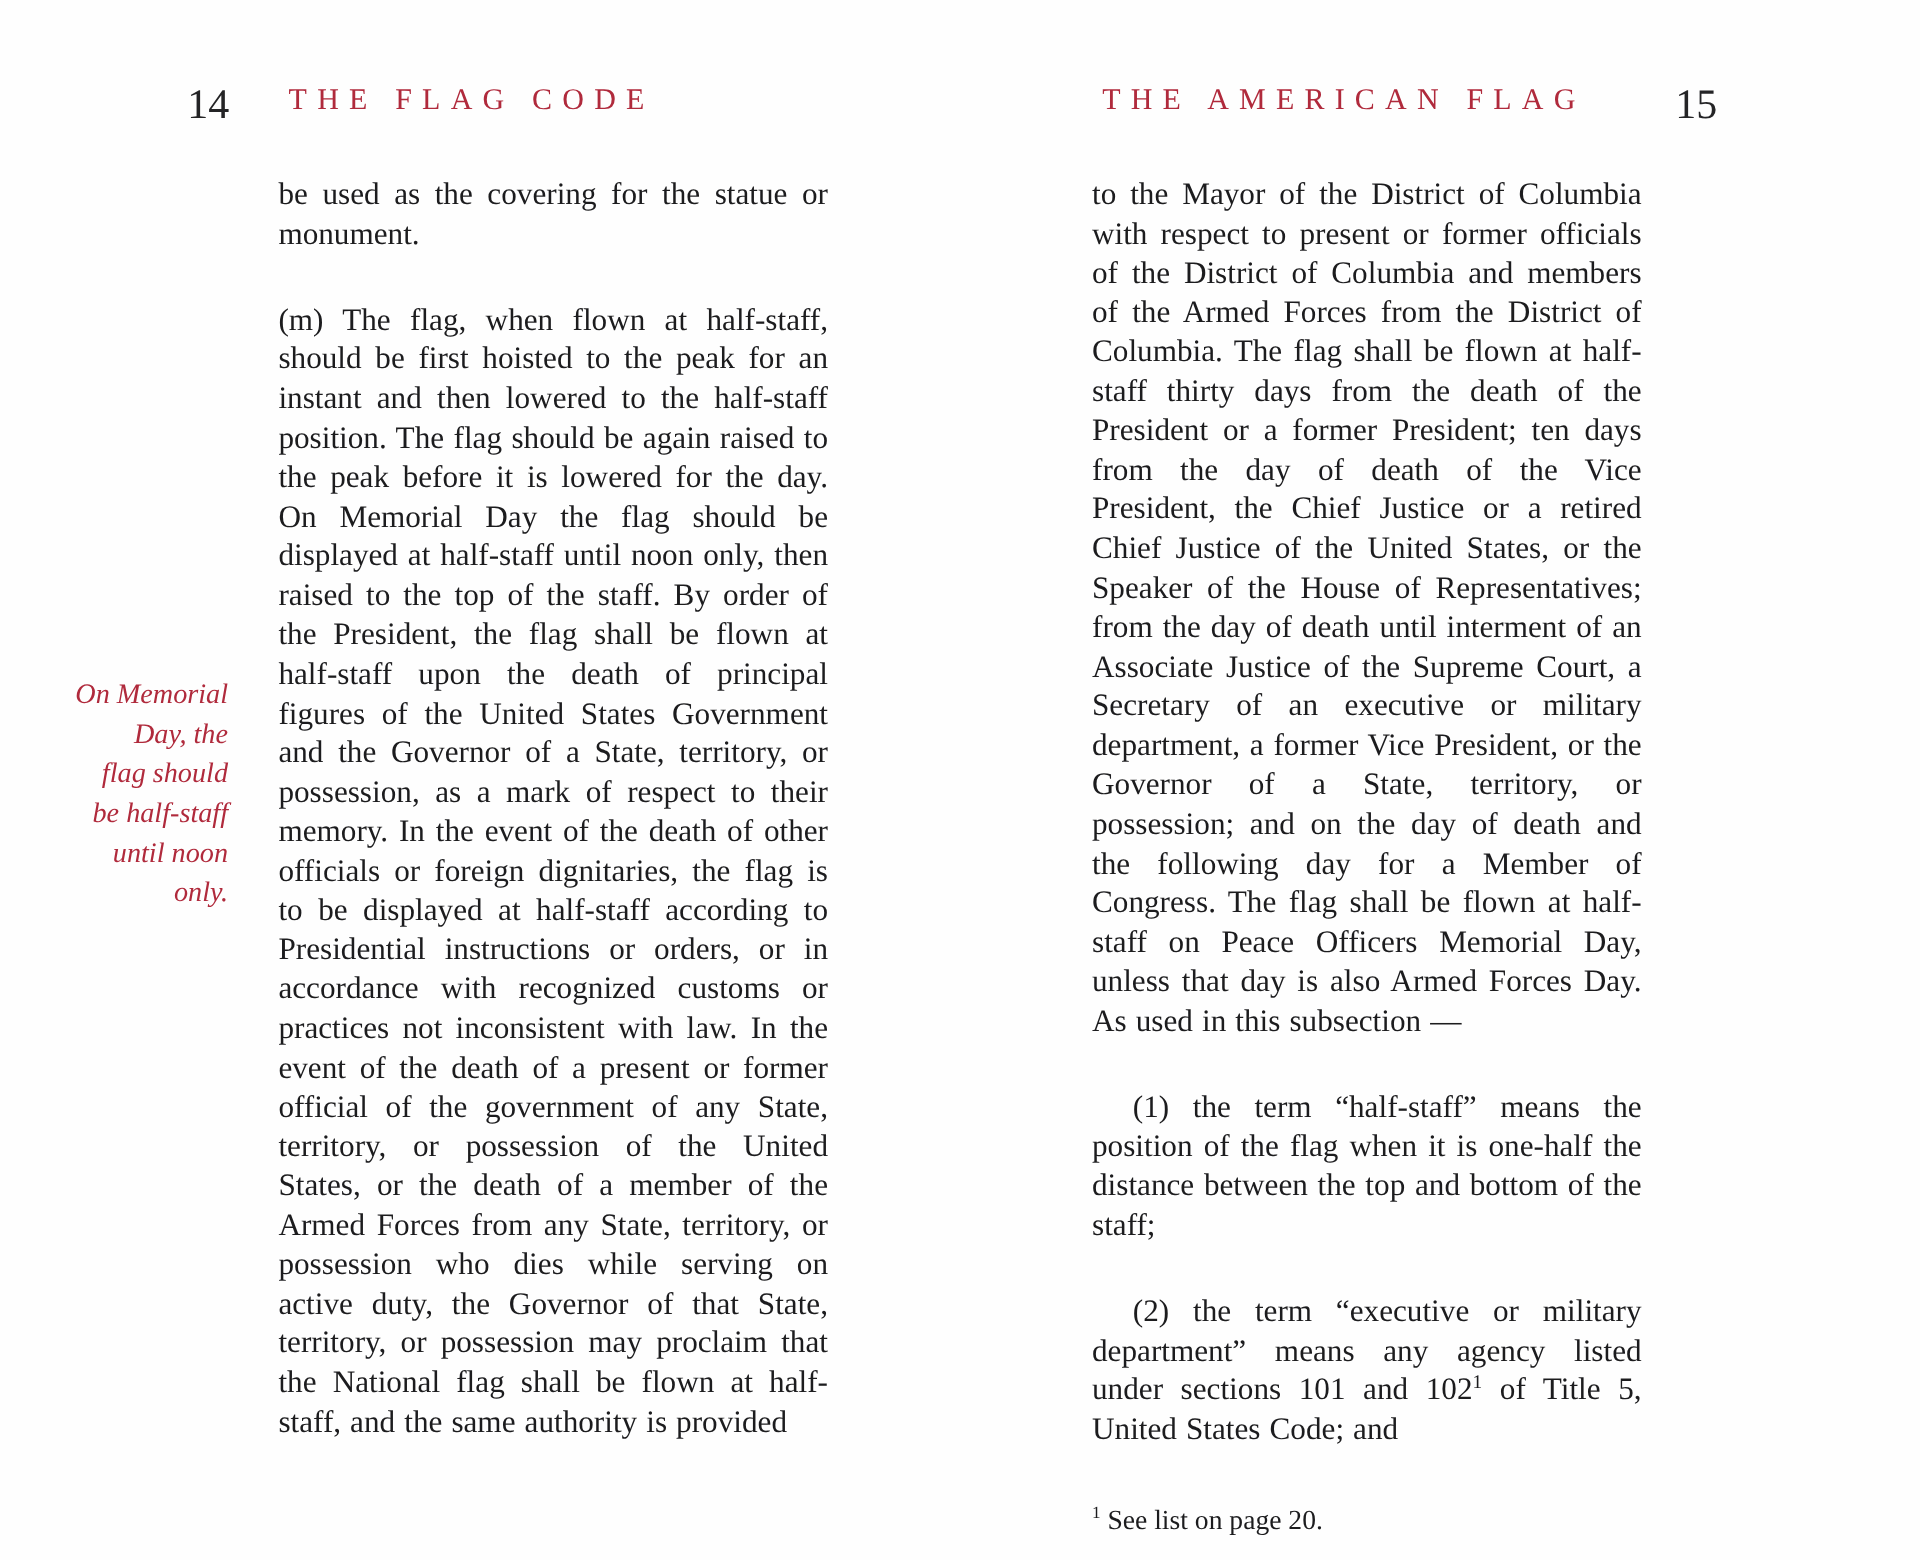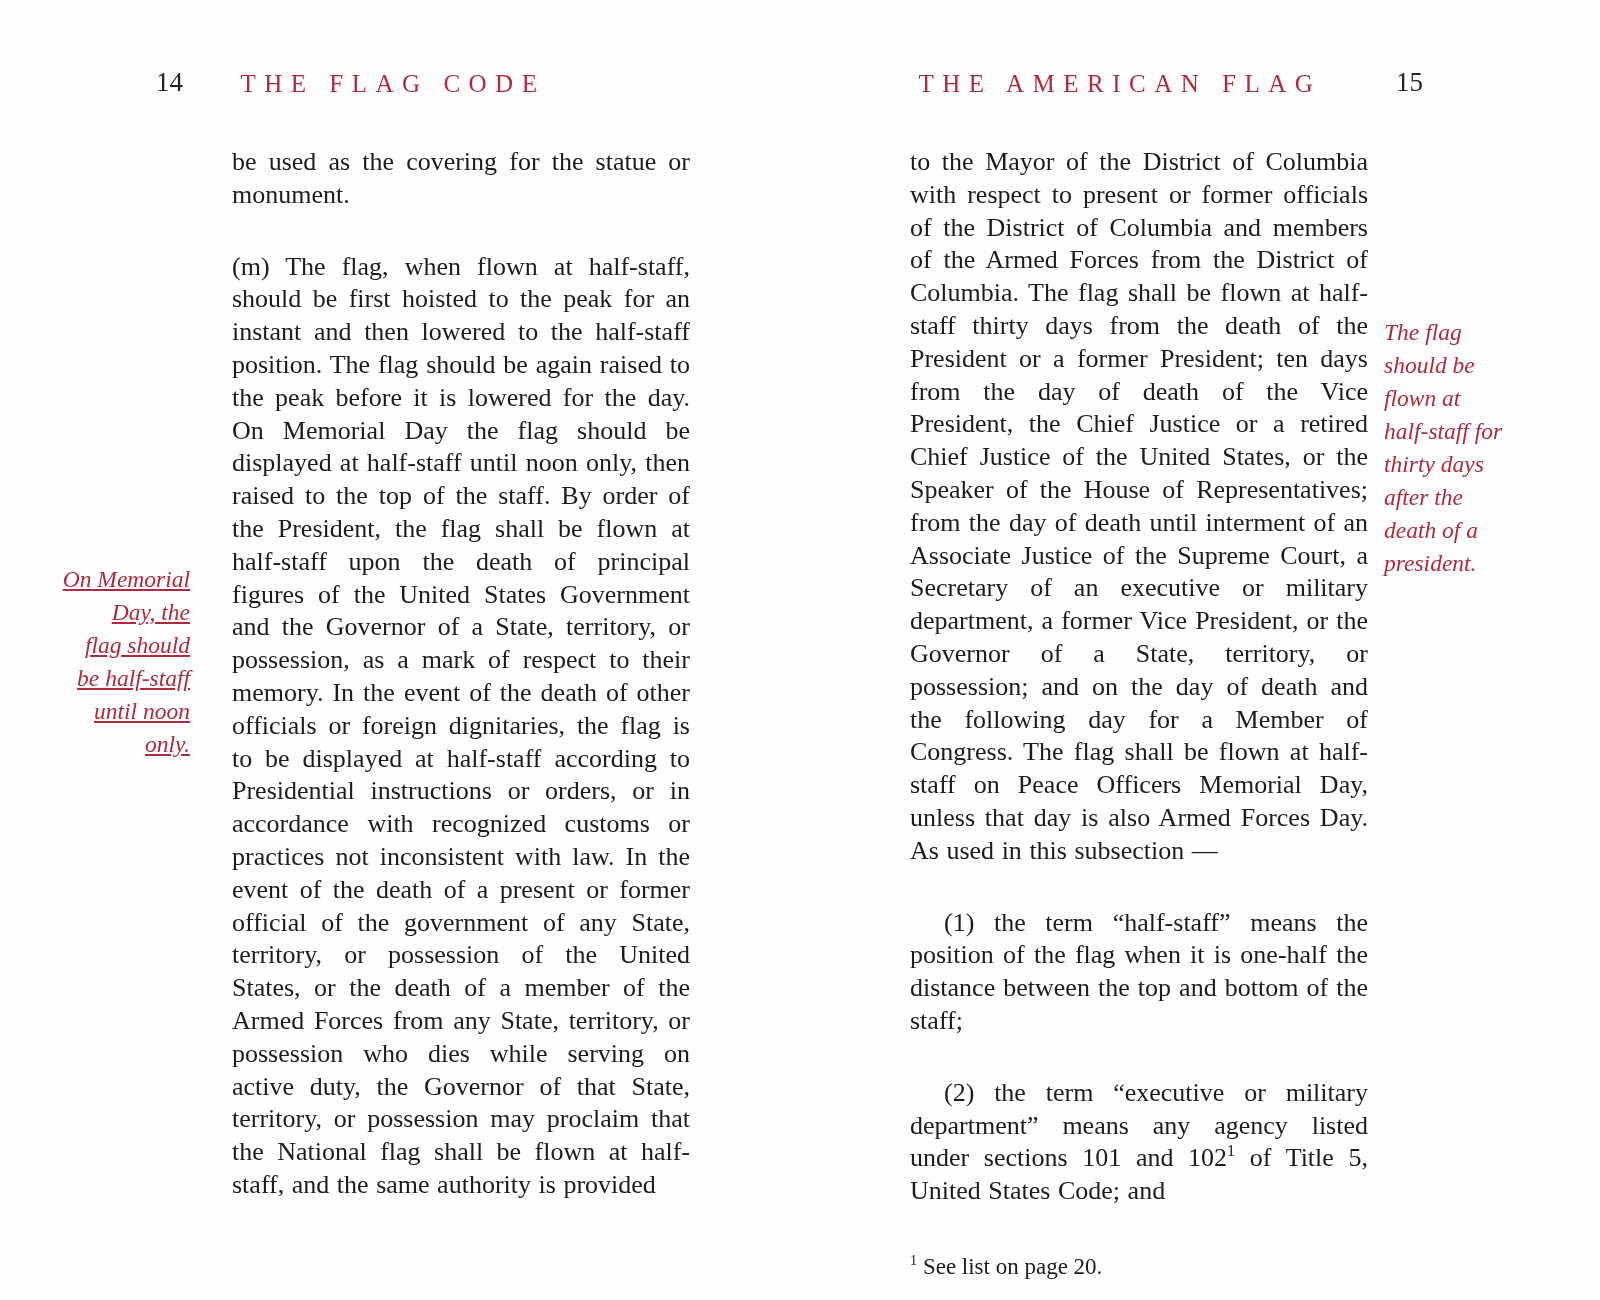--- a/index.html
+++ b/index.html
@@ -31,21 +31,21 @@
     text-indent: 0.34em;
     color: var(--accent);
     white-space: nowrap;
   }
   .head-left  { left: 232px; }
   .head-right { left: 910px; }
   
   .folio {
     position: absolute;
     top: 67px;
-    font-size: 27px;
+    font-size: 35px;
     color: #242426;
   }
   .folio-left  { left: 156px; }
   .folio-right { left: 1396px; }
   
   .body-col {
     position: absolute;
     top: 146px;
     width: 458px;
   }
@@ -79,21 +79,20 @@
     font-size: 23.5px;
     line-height: 33px;
     color: var(--accent);
     white-space: pre-line;
   }
   .note-left {
     left: 28px;
     top: 563px;
     width: 162px;
     text-align: right;
-    text-decoration: underline;
   }
   .note-right {
     left: 1384px;
     top: 316px;
     width: 185px;
     text-align: left;
   }
 </style>
 </head>
 <body>
@@ -113,28 +112,20 @@
 
   <div class="body-col body-left">
     <p>be used as the covering for the statue or monument.</p>
     <p class="p-block">(m) The flag, when flown at half-staff, should be first hoisted to the peak for an instant and then lowered to the half-staff position. The flag should be again raised to the peak before it is lowered for the day. On Memorial Day the flag should be displayed at half-staff until noon only, then raised to the top of the staff. By order of the President, the flag shall be flown at half-staff upon the death of principal figures of the United States Government and the Governor of a State, territory, or possession, as a mark of respect to their memory. In the event of the death of other officials or foreign dignitaries, the flag is to be displayed at half-staff according to Presidential instructions or orders, or in accordance with recognized customs or practices not inconsistent with law. In the event of the death of a present or former official of the government of any State, territory, or possession of the United States, or the death of a member of the Armed Forces from any State, territory, or possession who dies while serving on active duty, the Governor of that State, territory, or possession may proclaim that the National flag shall be flown at half-staff, and the same authority is provided</p>
   </div>
 
   <div class="running-head head-right">THE AMERICAN FLAG</div>
 
   <div class="folio folio-right">15</div>
 
-  <div class="margin-note note-right">The flag
-should be
-flown at
-half-staff for
-thirty days
-after the
-death of a
-president.</div>
 
   <div class="body-col body-right">
     <p>to the Mayor of the District of Columbia with respect to present or former officials of the District of Columbia and members of the Armed Forces from the District of Columbia. The flag shall be flown at half-staff thirty days from the death of the President or a former President; ten days from the day of death of the Vice President, the Chief Justice or a retired Chief Justice of the United States, or the Speaker of the House of Representatives; from the day of death until interment of an Associate Justice of the Supreme Court, a Secretary of an executive or military department, a former Vice President, or the Governor of a State, territory, or possession; and on the day of death and the following day for a Member of Congress. The flag shall be flown at half-staff on Peace Officers Memorial Day, unless that day is also Armed Forces Day. As used in this subsection —</p>
     <p class="p-block p-indent">(1) the term “half-staff” means the position of the flag when it is one-half the distance between the top and bottom of the staff;</p>
     <p class="p-block p-indent"><span>(2) the term “executive or military department” means any agency listed under sections 101 and 102</span><sup>1</sup><span> of Title 5, United States Code; and</span></p>
     <div class="footnote"><sup>1</sup> <span>See list on page 20.</span></div>
   </div>
 
 </div>
 

